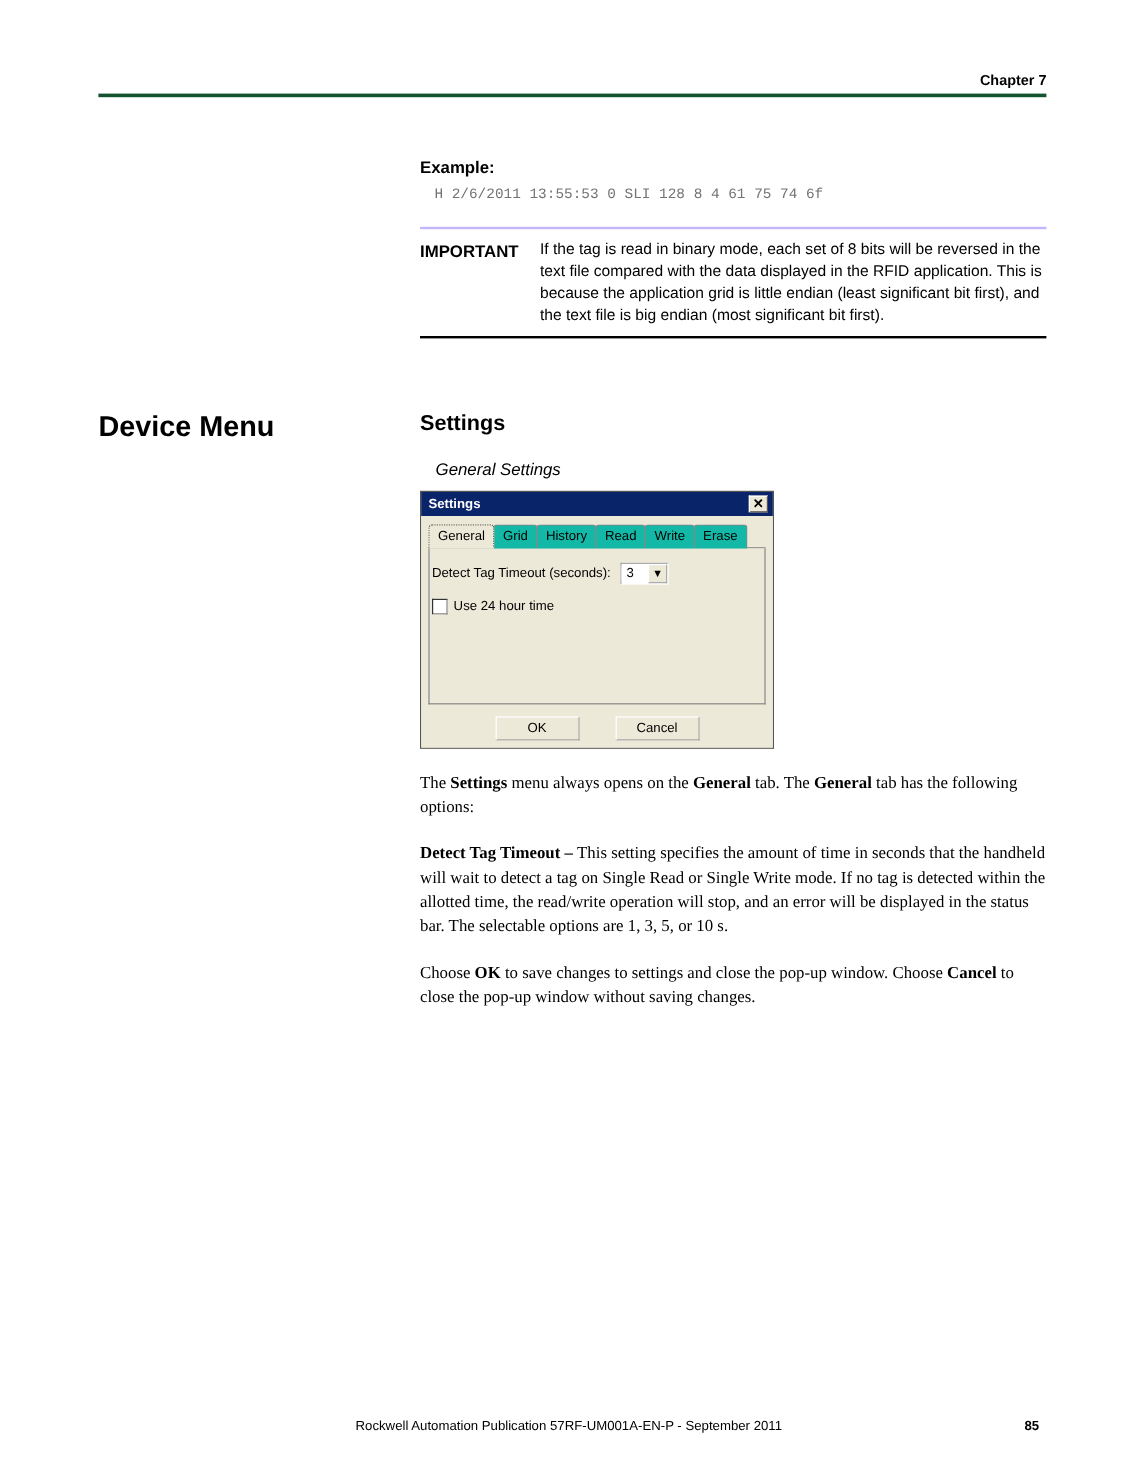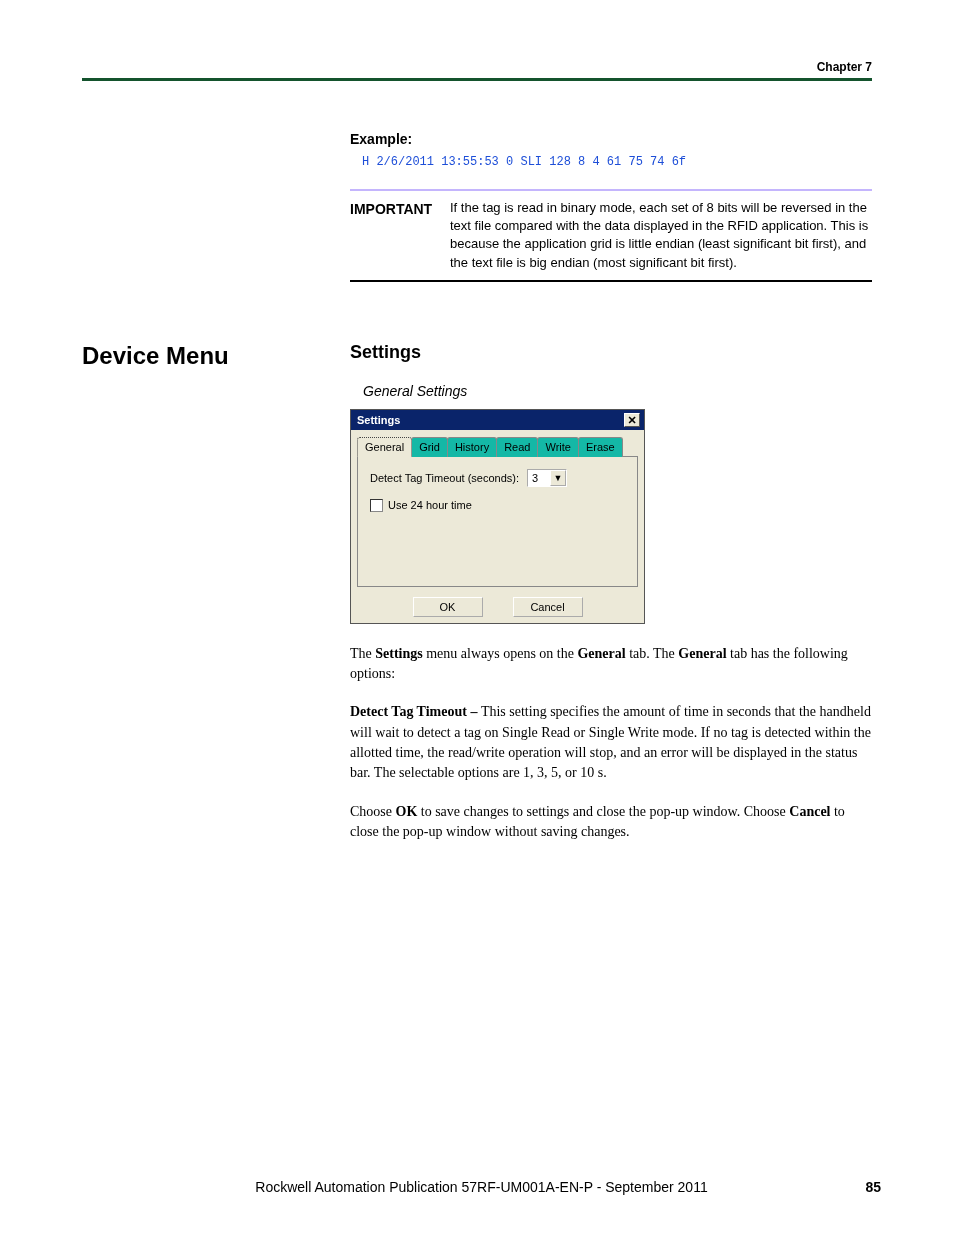--- a/index.html
+++ b/index.html
@@ -32,21 +32,21 @@
     font-family: Arial, Helvetica, sans-serif;
     font-weight: bold;
     font-size: 14px;
     margin-bottom: 8px;
   }
   .code-line {
     font-family: 'Courier New', monospace;
     font-size: 12px;
     margin-left: 12px;
     margin-bottom: 20px;
-    color: #1d4ed8;
+    color: #737373;
   }
   .important-box {
     border-top: 2px solid #c4b5fd;
     border-bottom: 2px solid #000;
     padding: 8px 0;
     display: flex;
     margin-bottom: 60px;
   }
   .important-label {
     font-family: Arial, Helvetica, sans-serif;
@@ -145,21 +145,21 @@
   }
   .tab.active {
     border: 1px dotted #444;
     border-bottom-color: #ece9d8;
     background: #ece9d8;
     z-index: 2;
   }
   .tab-panel {
     border: 1px solid #888;
     border-top: none;
-    padding: 12px 8px 60px 12px;
+    padding: 12px 8px 60px 2px;
     background: #ece9d8;
     min-height: 130px;
   }
   .form-row {
     display: flex;
     align-items: center;
     margin-bottom: 12px;
   }
   .form-row-label {
     font-size: 11px;
@@ -212,26 +212,26 @@
     border: 1px outset #fff;
     background: #ece9d8;
     font-size: 11px;
     text-align: center;
     line-height: 18px;
   }
   .footer {
     position: absolute;
     bottom: 40px;
     left: 82px;
-    right: 73px;
+    right: 88px;
     display: flex;
     justify-content: space-between;
     align-items: center;
     font-family: Arial, Helvetica, sans-serif;
-    font-size: 14px;
+    font-size: 11px;
     gap: 41px;
   }
   .footer-pub { flex: 1; text-align: center; }
   .footer-page { font-weight: bold; width: 40px; text-align: right; }
   .footer-left { width: 40px; }
   b.serif { font-family: Georgia, serif; font-weight: bold; }
 </style>
 </head>
 <body>
 

